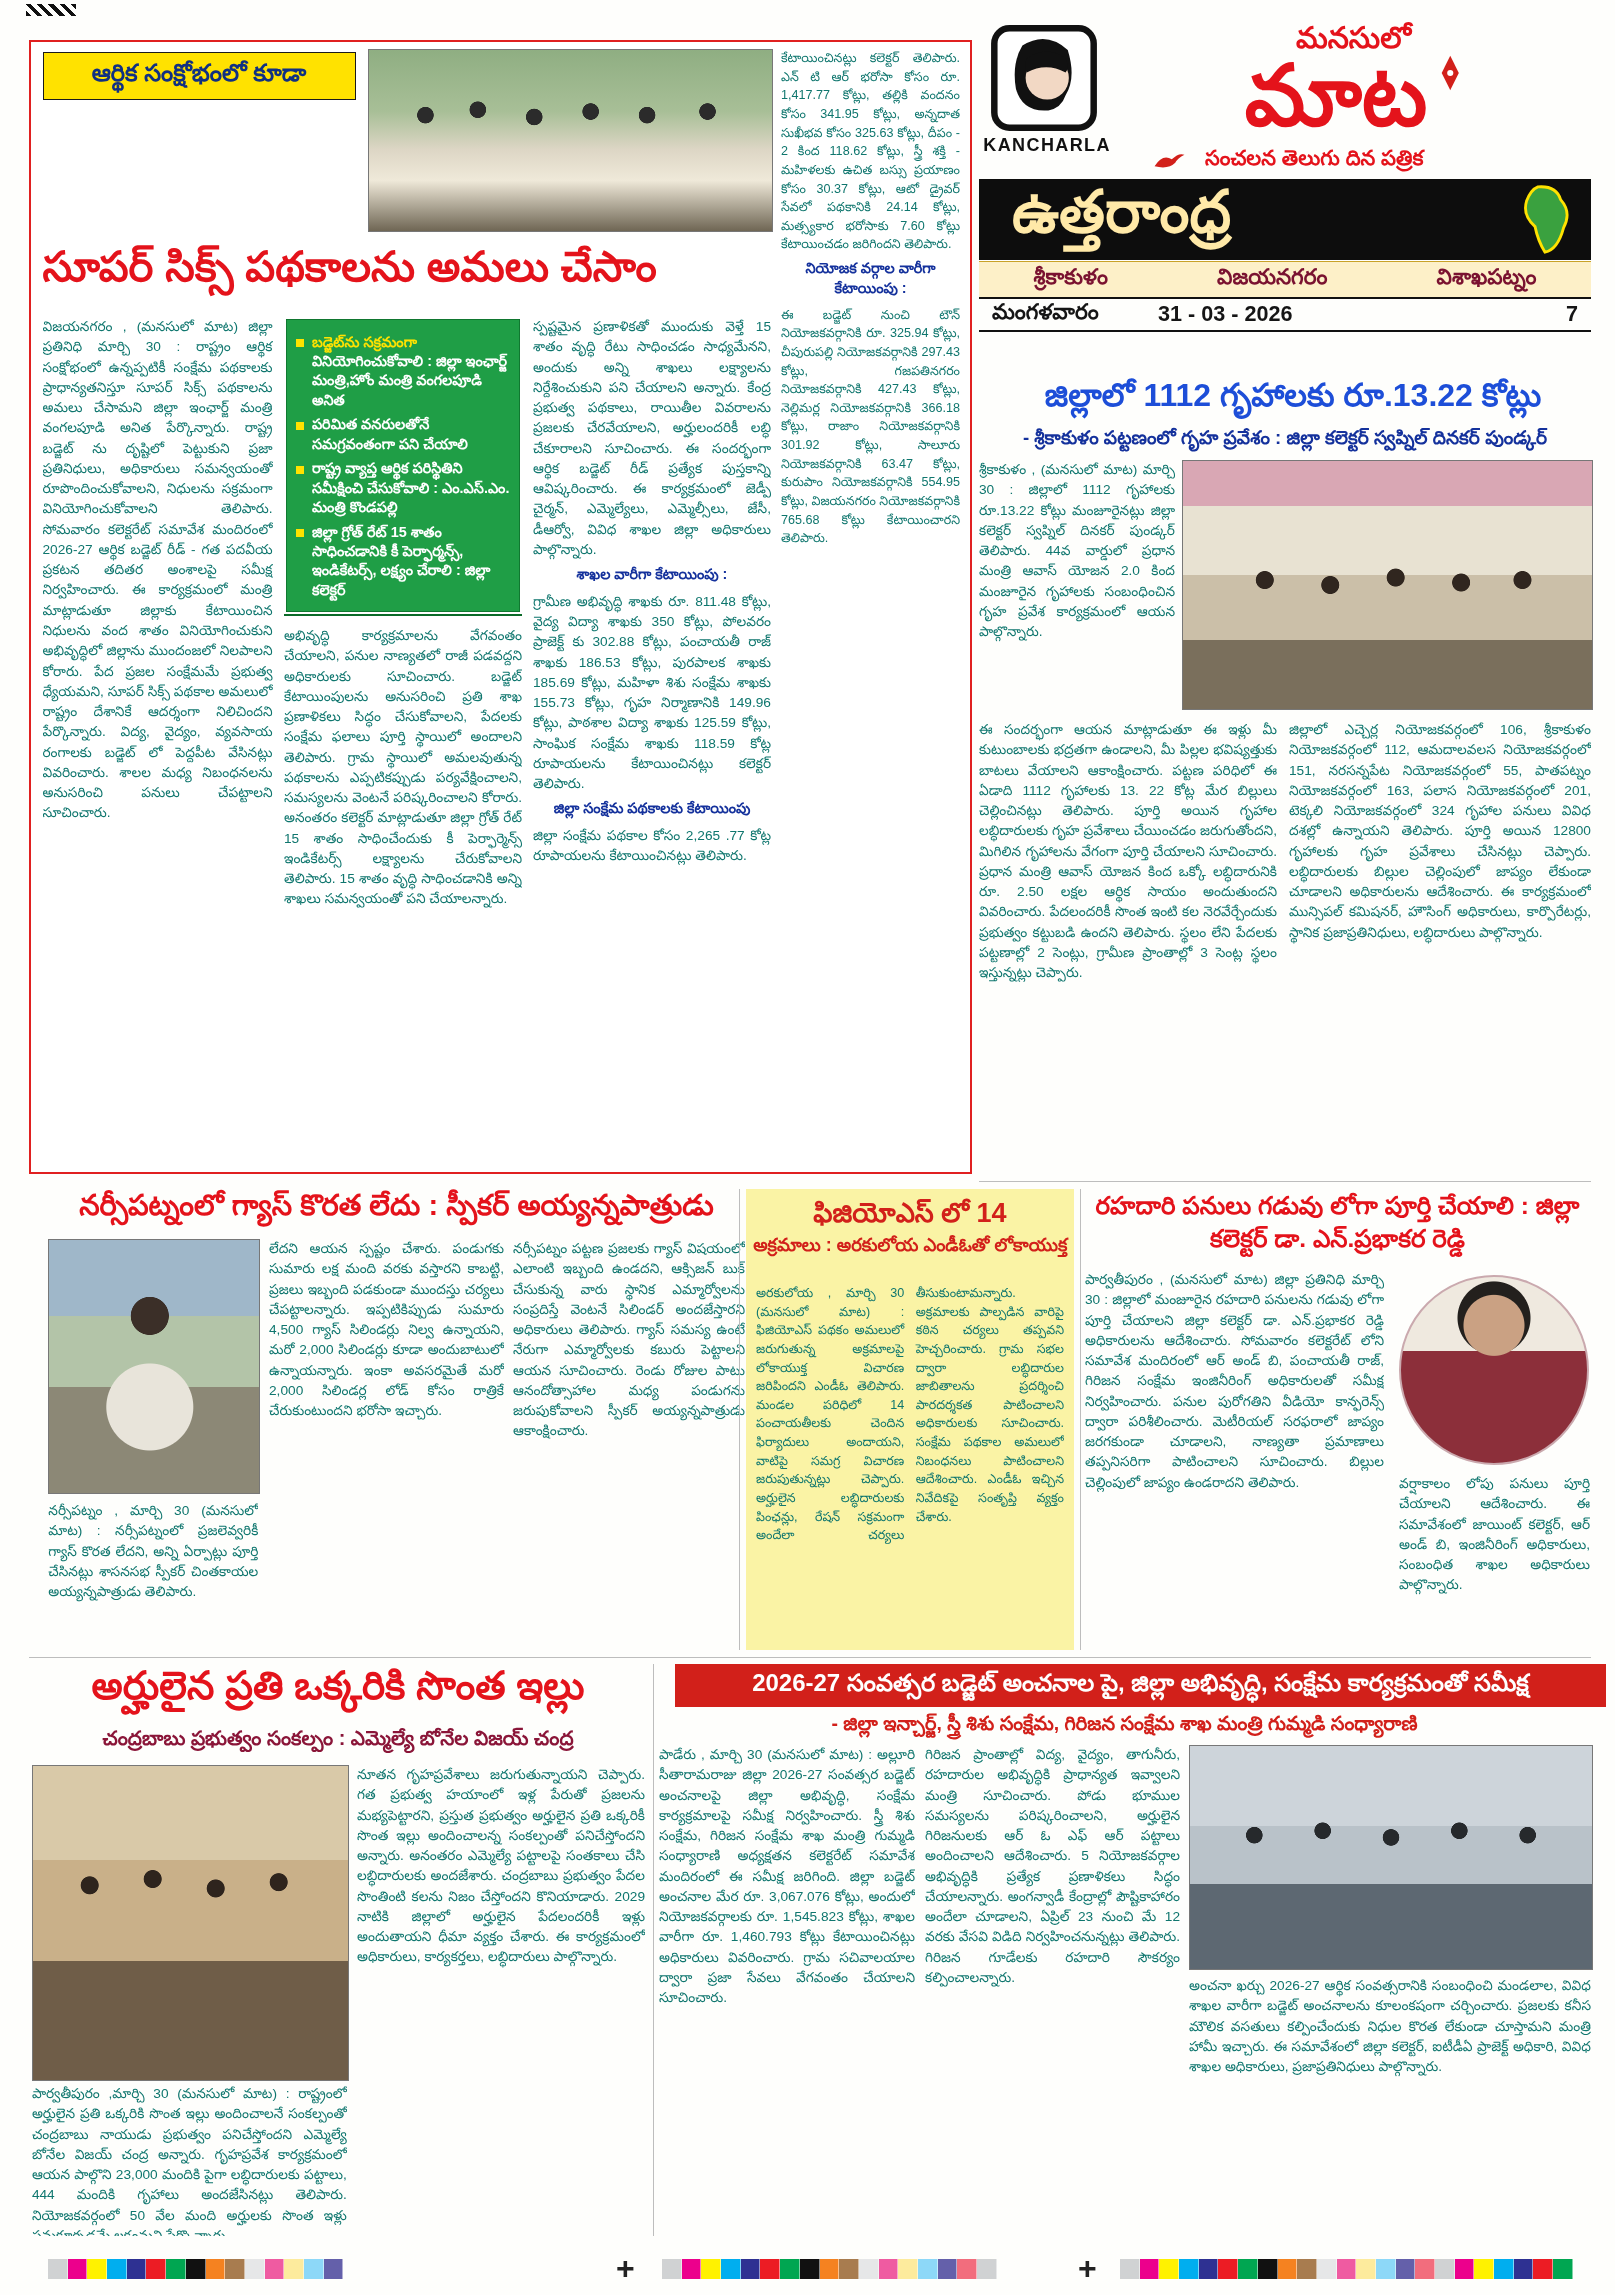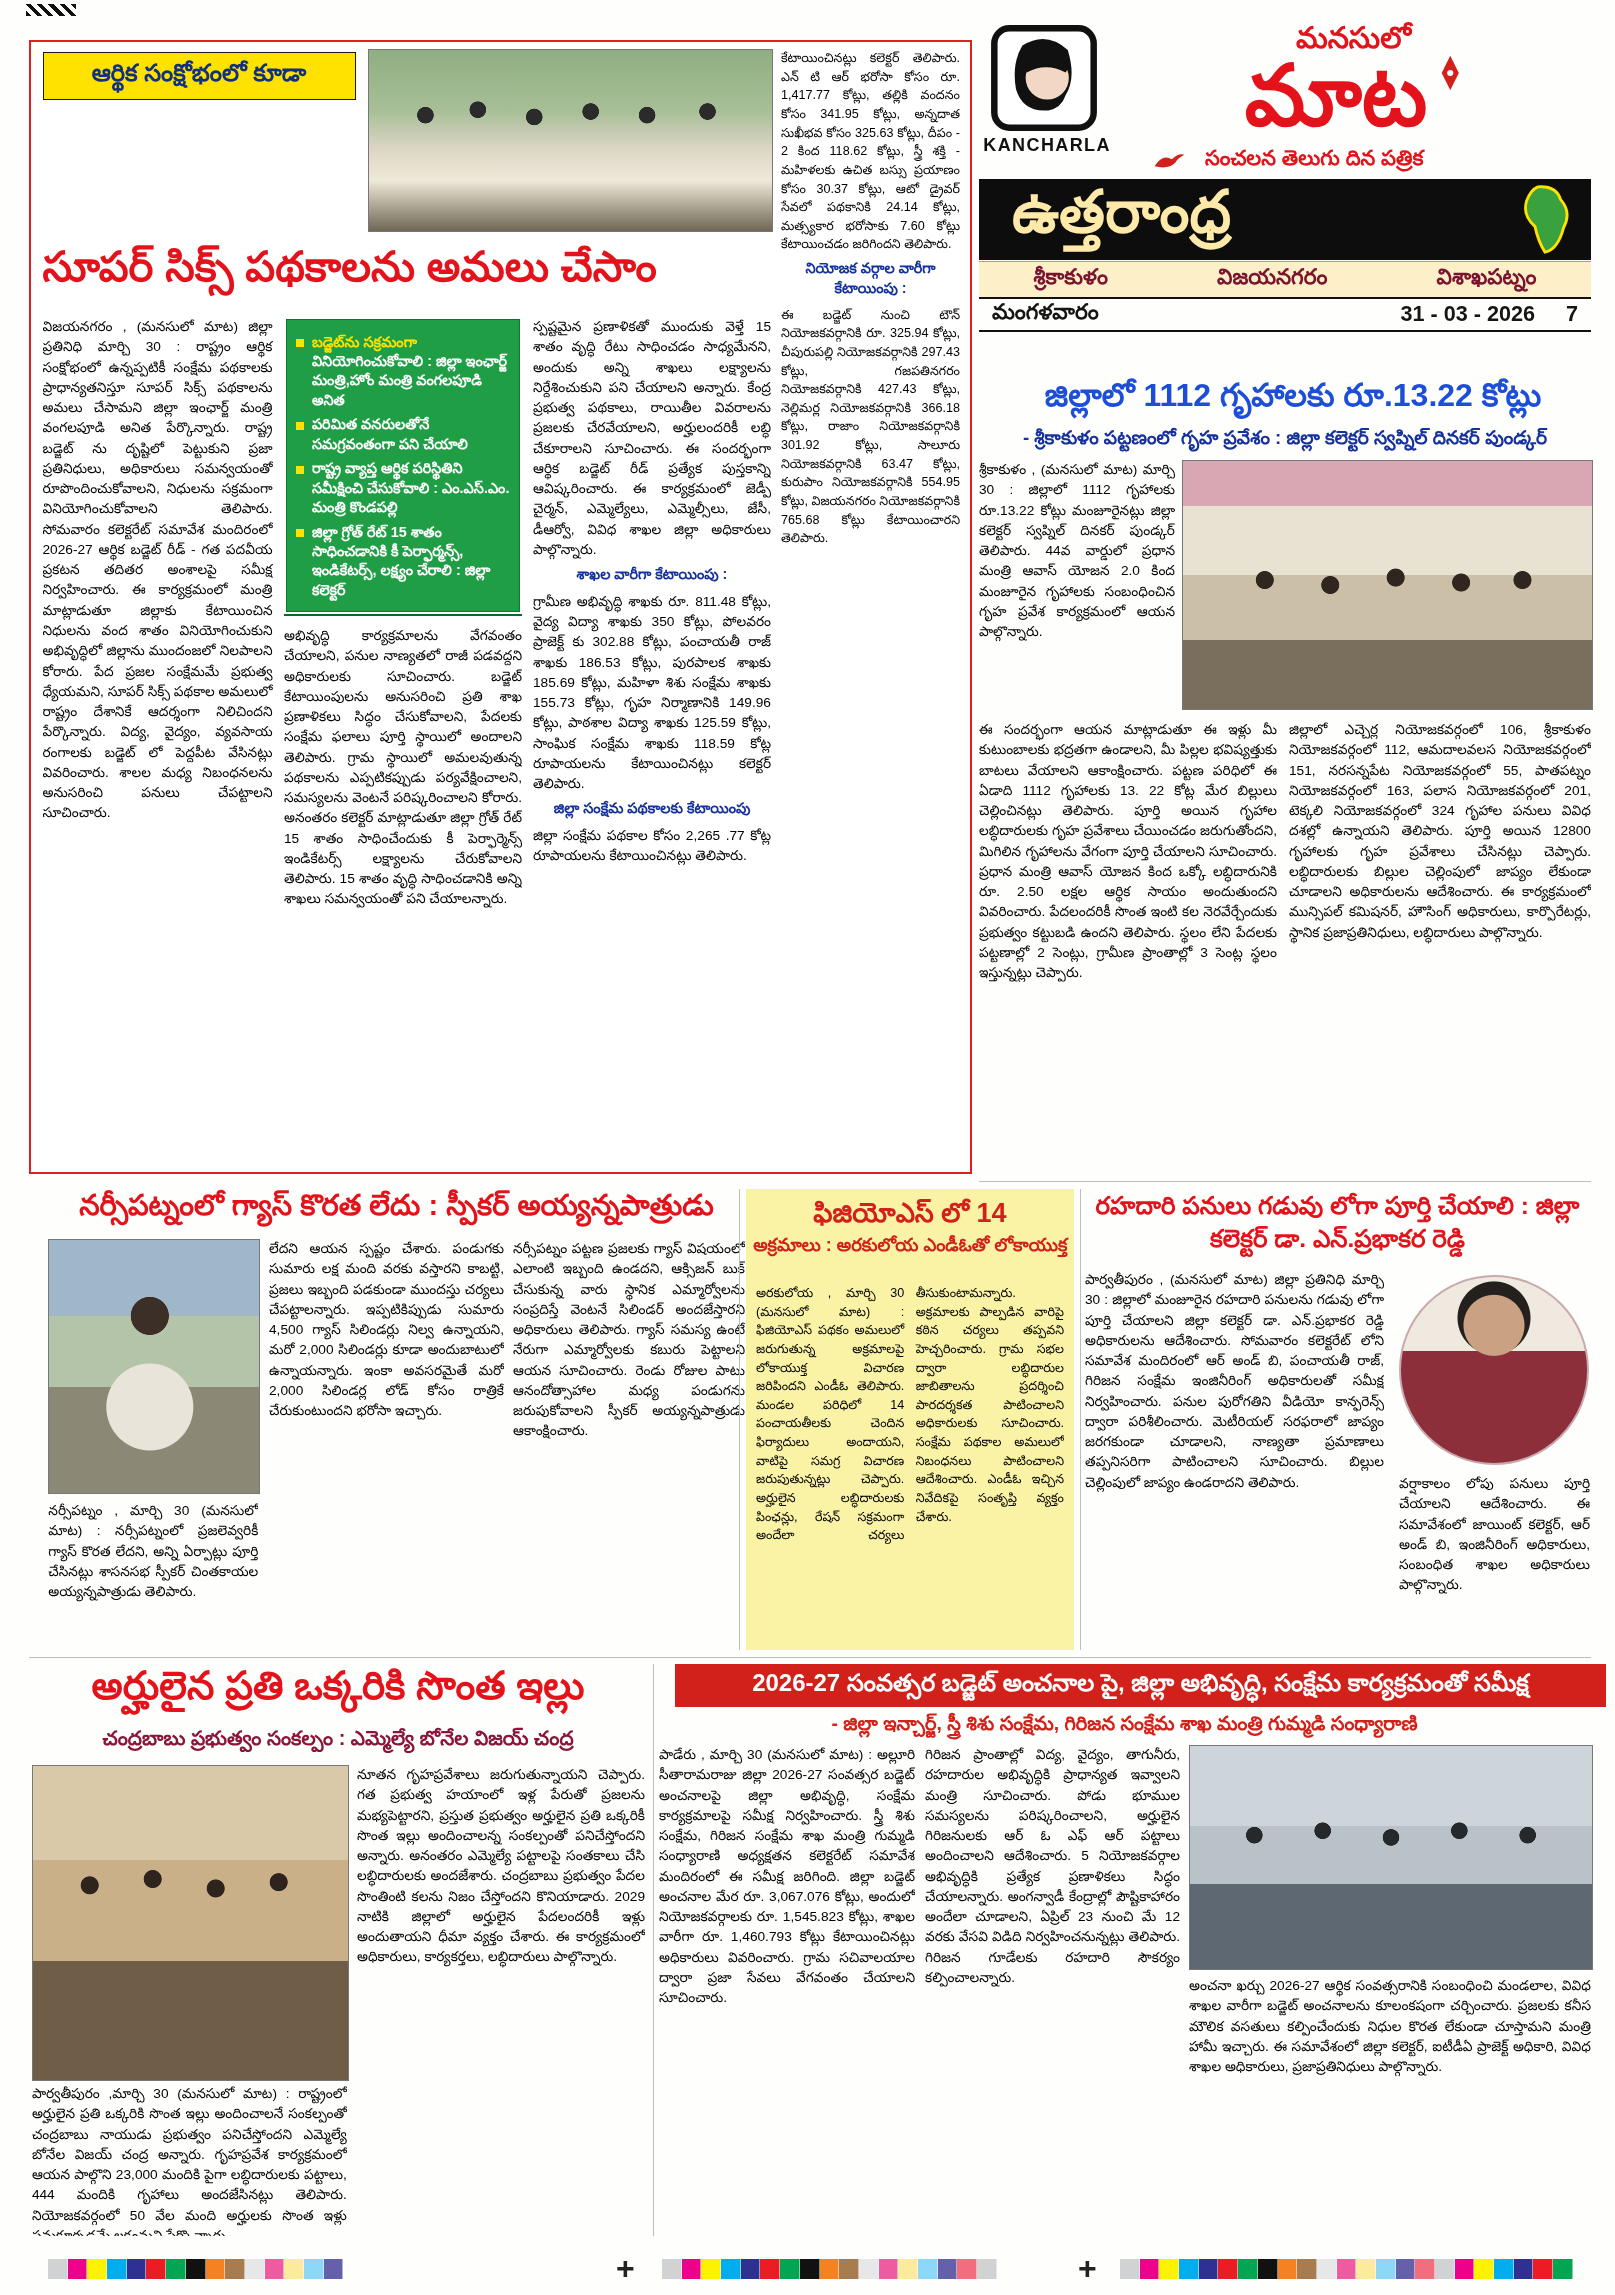--- a/index.html
+++ b/index.html
@@ -1,19 +1,19 @@
 <!DOCTYPE html>
 <html style="font-size:11.5px"><head>
 <meta charset="utf-8">
 <style>
   html,body{margin:0;padding:0;background:#e9e9e5;}
   .page{position:relative;width:1616px;height:2295px;background:#fefefc;overflow:hidden;
         font-family:"Liberation Sans","DejaVu Sans",sans-serif;color:#151515;}
   .abs{position:absolute;}
-  .art-body{font-size:13.7px;line-height:1.48;text-align:justify;word-break:break-word;color:#000000;}
+  .art-body{font-size:13.7px;line-height:1.48;text-align:justify;word-break:break-word;color:#0f766e;}
   .art-body.small{font-size:12.6px;}
   .sub-blue{color:#14319c;font-weight:bold;text-align:center;}
   .sub-maroon{color:#8a1538;font-weight:bold;text-align:center;}
   .inline-sub{display:block;color:#14319c;font-weight:bold;text-align:center;font-size:14.4px;margin:5.8px 0;}
 
   
   .hatch{background:repeating-linear-gradient(45deg,#111 0 3.6px,transparent 3.6px 8px);}
   .plus{font-size:32px;color:#222;font-weight:bold;}
   .cbar{display:flex;}
   .cbar .sq{width:18.7px;height:20px;display:inline-block;border-right:0.7px solid rgba(255,255,255,.5);}
@@ -30,21 +30,21 @@
   .mh-tagline{left:173px;top:124px;width:432px;height:29px;color:#e4131b;font-weight:bold;font-size:21px;
               display:flex;align-items:center;gap:18px;}
   .mh-edition{left:0;top:157px;width:612px;height:81px;background:#0d0d0d;display:flex;align-items:center;}
   .edition-word{color:#ffe9a8;font-size:59px;font-weight:bold;padding-left:33px;flex:1;}
   .mh-regions{left:0;top:239px;width:612px;height:35px;background:#fdf0c8;border-top:1.4px solid #c9a227;
               border-bottom:1.4px solid #c9a227;display:flex;align-items:center;justify-content:space-around;
               color:#7a1230;font-weight:bold;font-size:21.6px;}
   .mh-daterow{left:0;top:275px;width:612px;height:35px;border-top:2.2px solid #111;border-bottom:2.2px solid #111;
               display:flex;align-items:center;font-size:21.6px;font-weight:bold;padding:0 13px;box-sizing:border-box;}
   .mh-daterow .day{width:166px;}
-  .mh-daterow .date{flex:1;text-align:right;}
+  .mh-daterow .date{flex:1;text-align:left;}
   .mh-daterow .pno{width:43px;text-align:right;}
 
   
   .art-lead{left:29px;top:40px;width:939px;height:1130px;border:2.2px solid #e02020;background:#fff;}
   .lead-kicker{left:11.5px;top:10px;width:311px;height:46px;background:#ffe200;border:1.4px solid #1a1a1a;
                color:#103082;font-size:24px;font-weight:bold;display:flex;align-items:center;justify-content:center;}
   .lead-headline{left:11.5px;top:199px;width:730px;font-size:42px;font-weight:bold;color:#e4131b;line-height:1.25;}
   .lead-col{top:275px;height:844px;overflow:hidden;}
   .lead-col4{left:750px;top:7.2px;width:179px;height:1114px;overflow:hidden;}
   .greenbox{background:#1f9e46;border:2.2px solid #ffffff;outline:2.2px solid #0b6a28;box-shadow:0 0 0 0.7px #0b6a28 inset;

